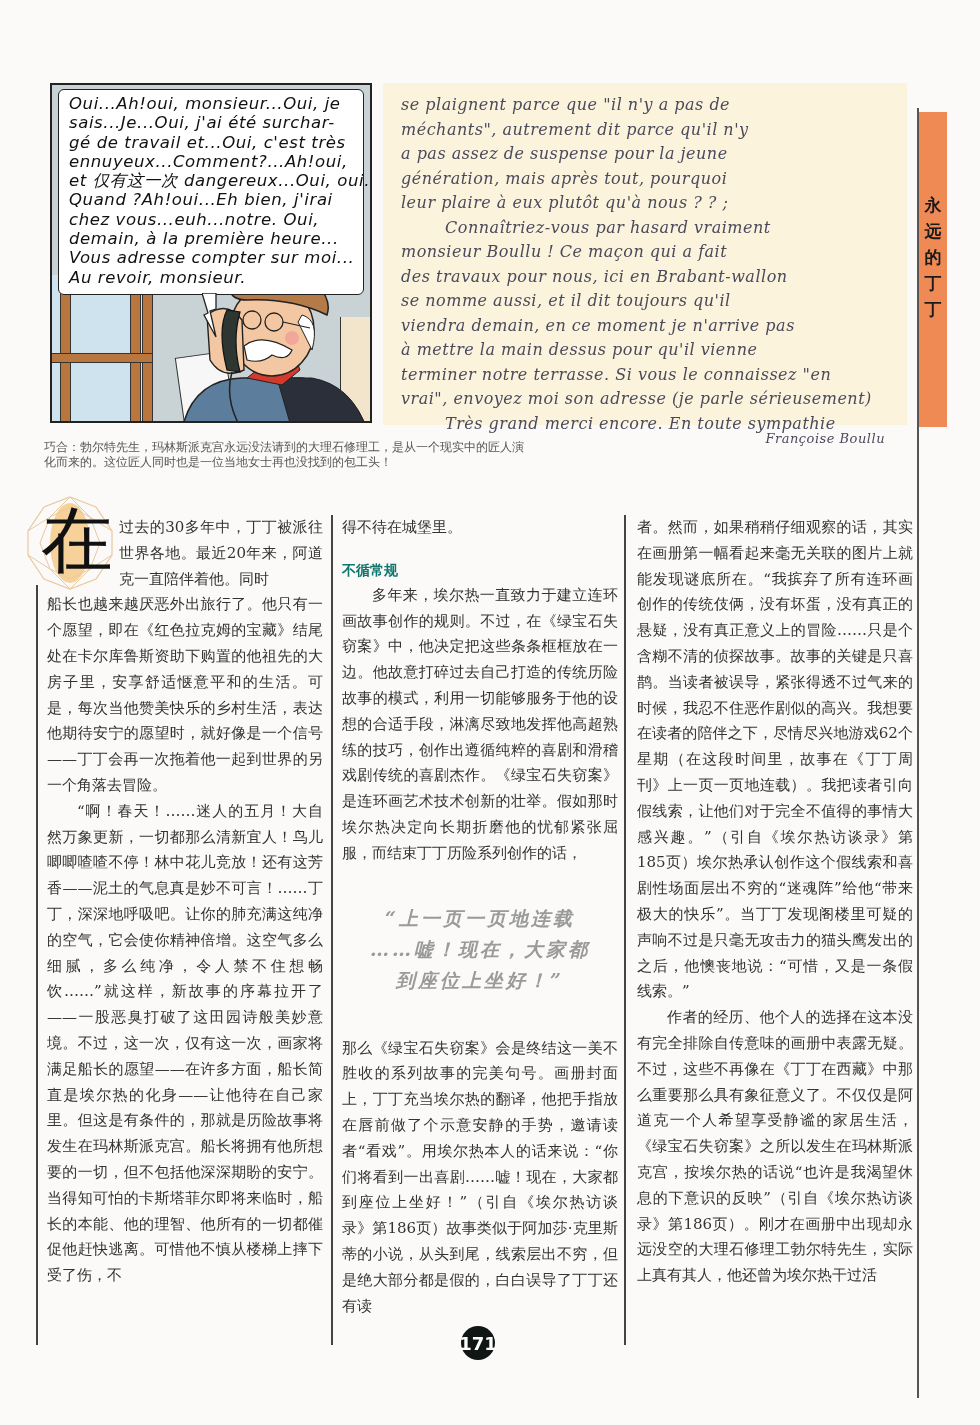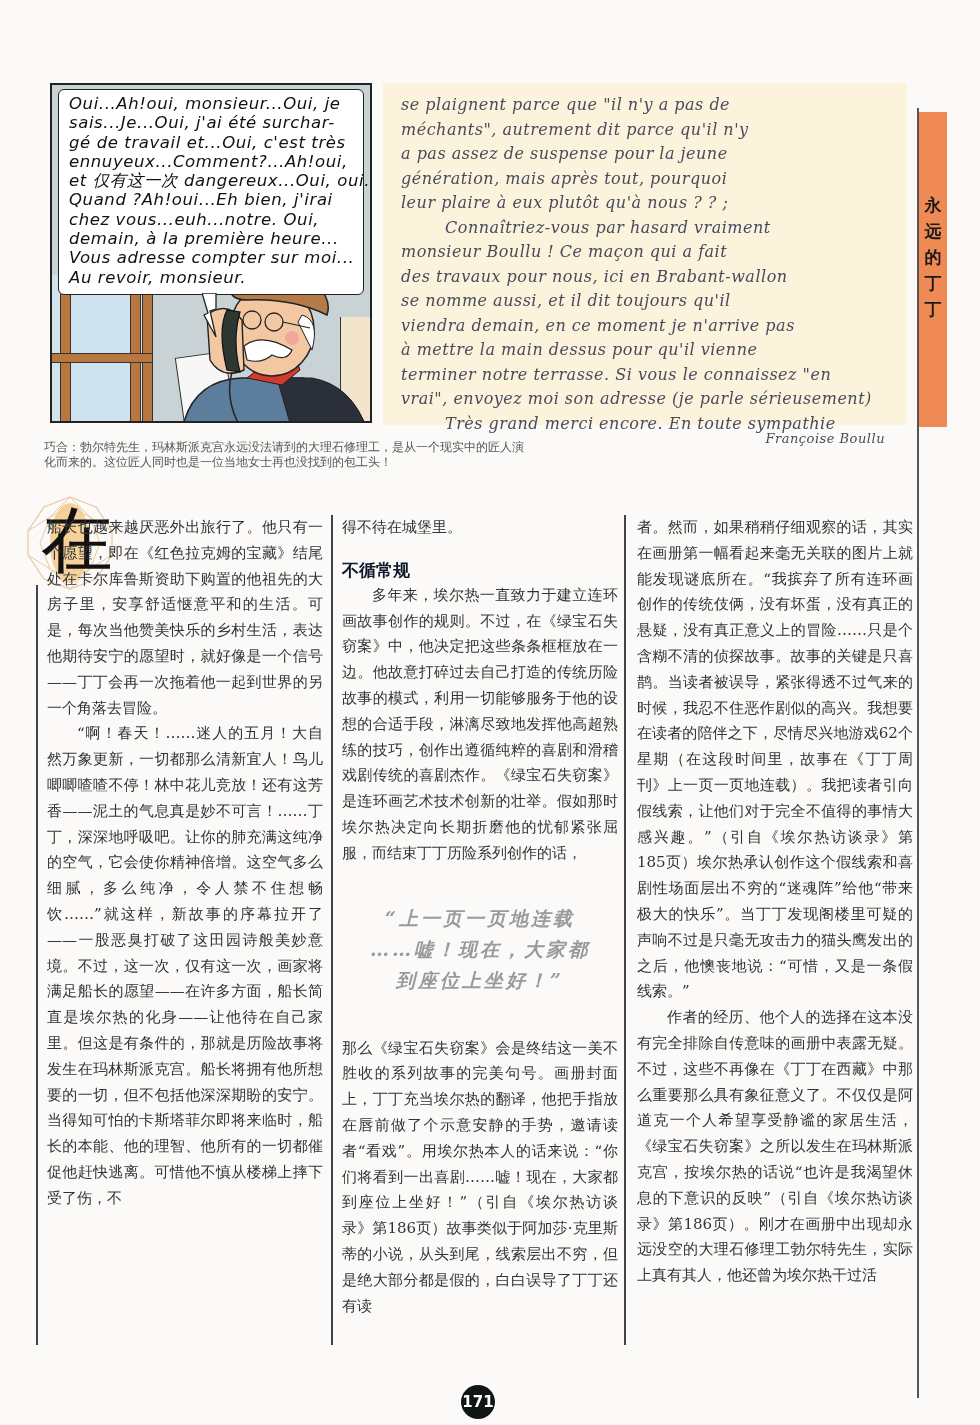--- a/index.html
+++ b/index.html
@@ -80,35 +80,35 @@
     .rule-c { left: 624px; top: 515px; height: 830px; }
 
     .dropcap-wrap { position: absolute; left: 24px; top: 493px; width: 92px; height: 100px; }
     .dropcap-bg { position: absolute; left: 0; top: 0; }
     .dropcap {
       position: absolute; left: 17px; top: 7px; font-size: 72px; line-height: 80px;
       color: #111; font-family: "DejaVu Serif", serif;
     }
     .first-lines { padding-left: 72px; }
     .heading {
-      font-family: "DejaVu Sans", sans-serif; font-weight: bold; font-size: 17px;
-      color: #0f172a; margin: 17px 0 1px 0; line-height: 24px;
+      font-family: "DejaVu Sans", sans-serif; font-weight: bold; font-size: 14px;
+      color: #0f766e; margin: 17px 0 1px 0; line-height: 24px;
     }
 
     .pull-quote {
       margin: 36px 0 40px 0; text-align: center;
       font-family: "DejaVu Serif", serif; font-style: italic; font-weight: bold;
       font-size: 19px; line-height: 31px; color: #9a9a9a; letter-spacing: 3px;
     }
     .pull-quote span { display: block; }
 
     .page-number {
-      position: absolute; left: 461px; top: 1385px; width: 34px; height: 34px;
+      position: absolute; left: 461px; top: 1326px; width: 34px; height: 34px;
       border-radius: 50%; background: #101614; color: #fff;
-      font-family: "DejaVu Sans", sans-serif; font-size: 15px; font-weight: bold;
+      font-family: "DejaVu Sans", sans-serif; font-size: 18px; font-weight: bold;
       display: flex; align-items: center; justify-content: center;
     }
   </style>
 </head>
 <body>
 
 <div class="panel">
   <div class="window"></div>
   <div class="win-frame-v" style="left:8px"></div>
   <div class="win-frame-v" style="left:78px"></div>
@@ -206,20 +206,21 @@
       <line x1="88" y1="38" x2="66" y2="24" stroke="#e8c9a0"></line>
     <line x1="4" y1="62" x2="26" y2="76" stroke="#e8c9a0"></line>
       <line x1="88" y1="62" x2="66" y2="76" stroke="#e8c9a0"></line>
     <line x1="46" y1="96" x2="26" y2="76" stroke="#e8c9a0"></line>
       <line x1="46" y1="96" x2="66" y2="76" stroke="#e8c9a0"></line>
   </svg>
   <span class="dropcap">在</span>
 </div>
 
 <div class="col col1">
+  <p class="noindent first-lines">过去的30多年中，丁丁被派往世界各地。最近20年来，阿道克一直陪伴着他。同时</p>
   <p class="noindent">船长也越来越厌恶外出旅行了。他只有一个愿望，即在《红色拉克姆的宝藏》结尾处在卡尔库鲁斯资助下购置的他祖先的大房子里，安享舒适惬意平和的生活。可是，每次当他赞美快乐的乡村生活，表达他期待安宁的愿望时，就好像是一个信号——丁丁会再一次拖着他一起到世界的另一个角落去冒险。</p>
   <p>“啊！春天！……迷人的五月！大自然万象更新，一切都那么清新宜人！鸟儿唧唧喳喳不停！林中花儿竞放！还有这芳香——泥土的气息真是妙不可言！……丁丁，深深地呼吸吧。让你的肺充满这纯净的空气，它会使你精神倍增。这空气多么细腻，多么纯净，令人禁不住想畅饮……”就这样，新故事的序幕拉开了——一股恶臭打破了这田园诗般美妙意境。不过，这一次，仅有这一次，画家将满足船长的愿望——在许多方面，船长简直是埃尔热的化身——让他待在自己家里。但这是有条件的，那就是历险故事将发生在玛林斯派克宫。船长将拥有他所想要的一切，但不包括他深深期盼的安宁。当得知可怕的卡斯塔菲尔即将来临时，船长的本能、他的理智、他所有的一切都催促他赶快逃离。可惜他不慎从楼梯上摔下受了伤，不</p>
 </div>
 
 <div class="col col2">
   <p class="noindent">得不待在城堡里。</p>
   <div class="heading">不循常规</div>
   <p>多年来，埃尔热一直致力于建立连环画故事创作的规则。不过，在《绿宝石失窃案》中，他决定把这些条条框框放在一边。他故意打碎过去自己打造的传统历险故事的模式，利用一切能够服务于他的设想的合适手段，淋漓尽致地发挥他高超熟练的技巧，创作出遵循纯粹的喜剧和滑稽戏剧传统的喜剧杰作。《绿宝石失窃案》是连环画艺术技术创新的壮举。假如那时埃尔热决定向长期折磨他的忧郁紧张屈服，而结束丁丁历险系列创作的话，</p>
   <div class="pull-quote">
     <span>“上一页一页地连载</span>

